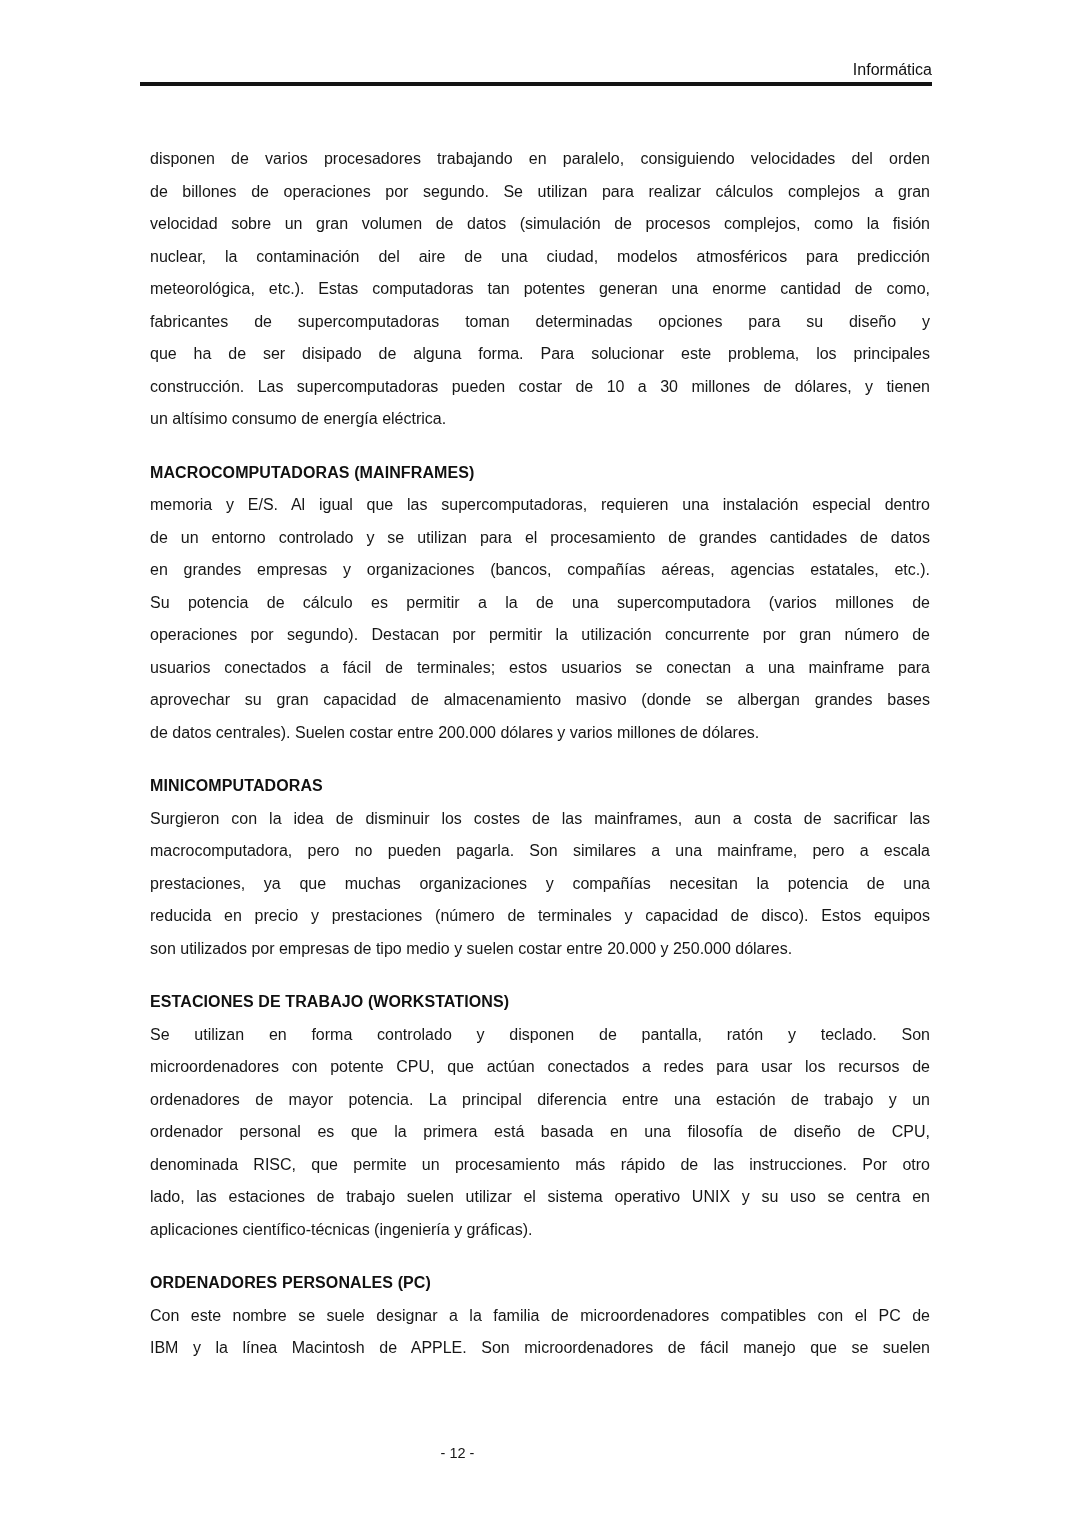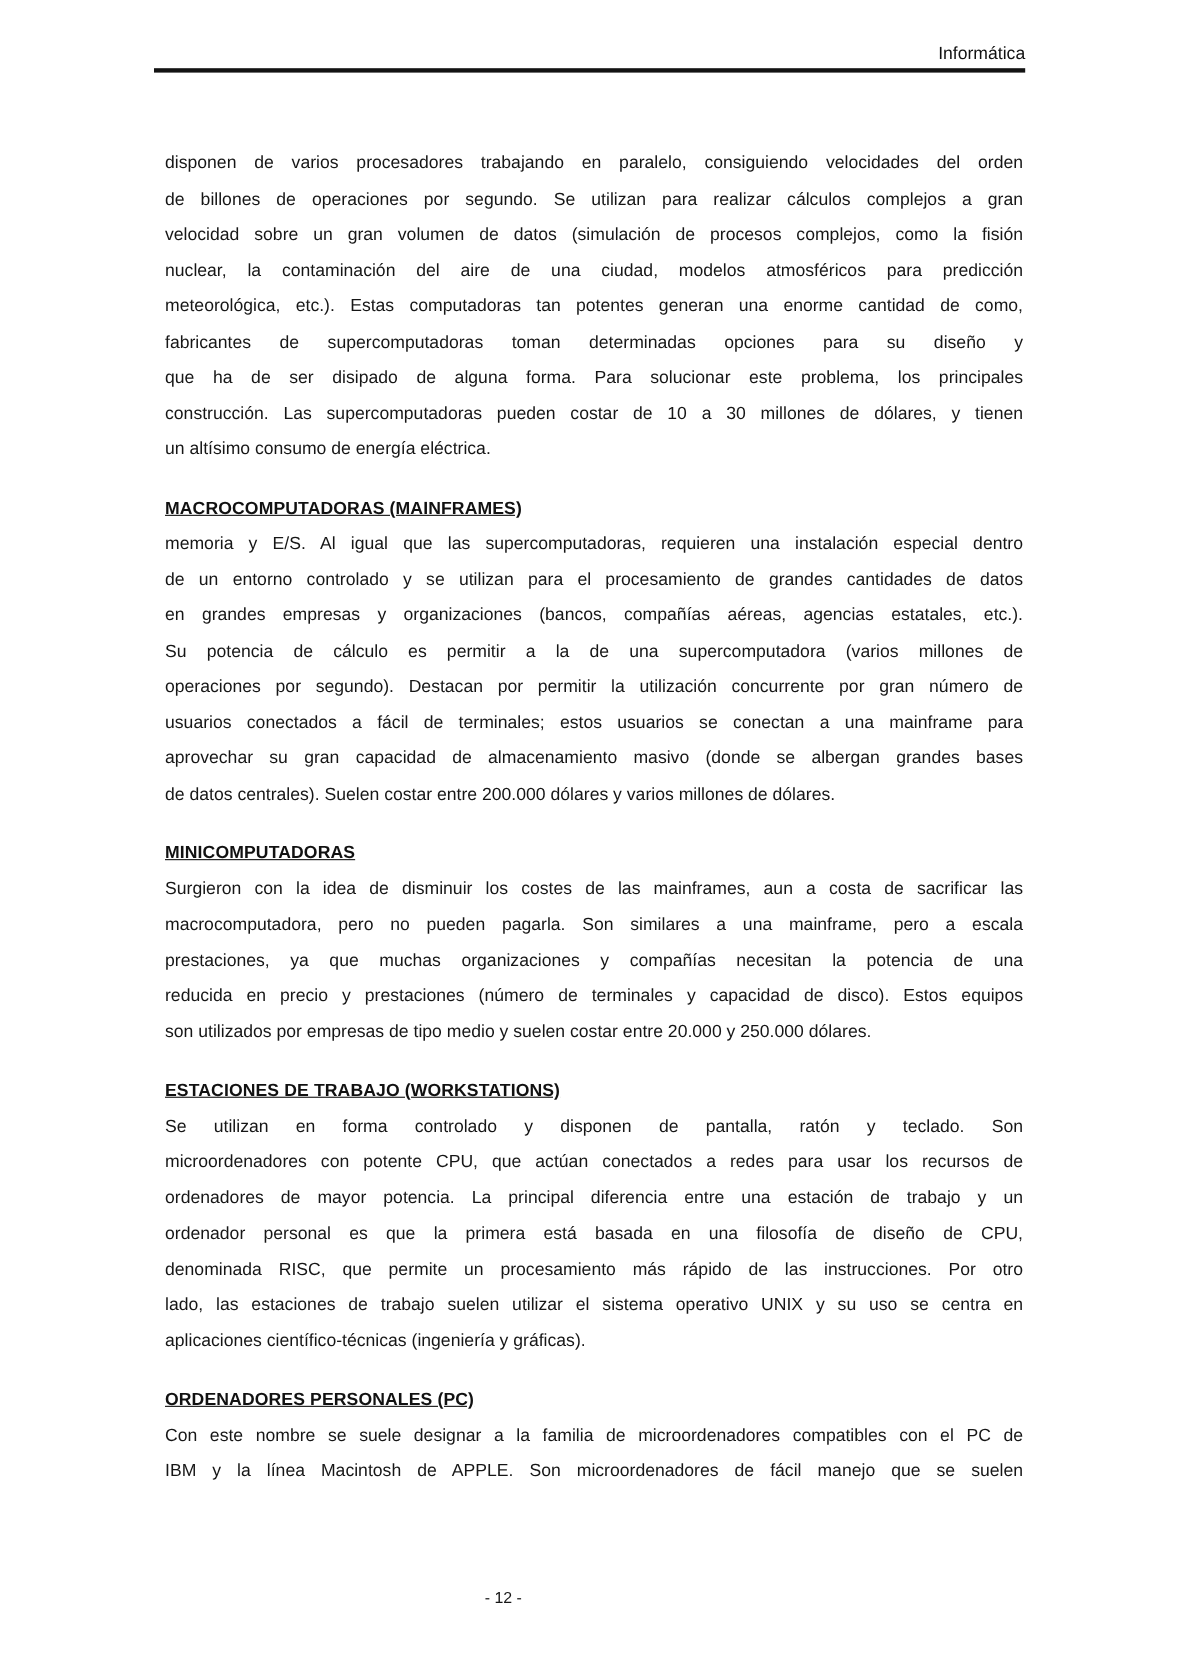--- a/index.html
+++ b/index.html
@@ -15,48 +15,47 @@
   .page { position: absolute; inset: 0; background: #ffffff; }
 
   
   .page-header {
     position: absolute;
     top: 0;
     left: 140px;
     width: 792px;
   }
   .header-title {
-    padding-top: 40px;
+    padding-top: 60px;
     padding-bottom: 3px;
     text-align: right;
     font-size: 16px;
     line-height: 19px;
     color: #111111;
   }
   .header-rule {
     height: 4px;
     background: #131313;
   }
 
   
   .page-body {
     position: absolute;
     top: 129px;
     left: 150px;
     width: 780px;
   }
   .section { margin-top: 21px; }
-  .section.no-heading { margin-top: 4px; }
+  .section.no-heading { margin-top: 14px; }
   .heading {
     font-size: 16px;
     font-weight: bold;
     line-height: 32.5px;
     color: #111111;
     letter-spacing: 0.1px;
-    text-decoration: underline;
   }
   .line {
     font-size: 16px;
     line-height: 32.5px;
     text-align: justify;
     text-align-last: justify;
     white-space: normal;
     color: #161616;
   }
   .line.natural {

